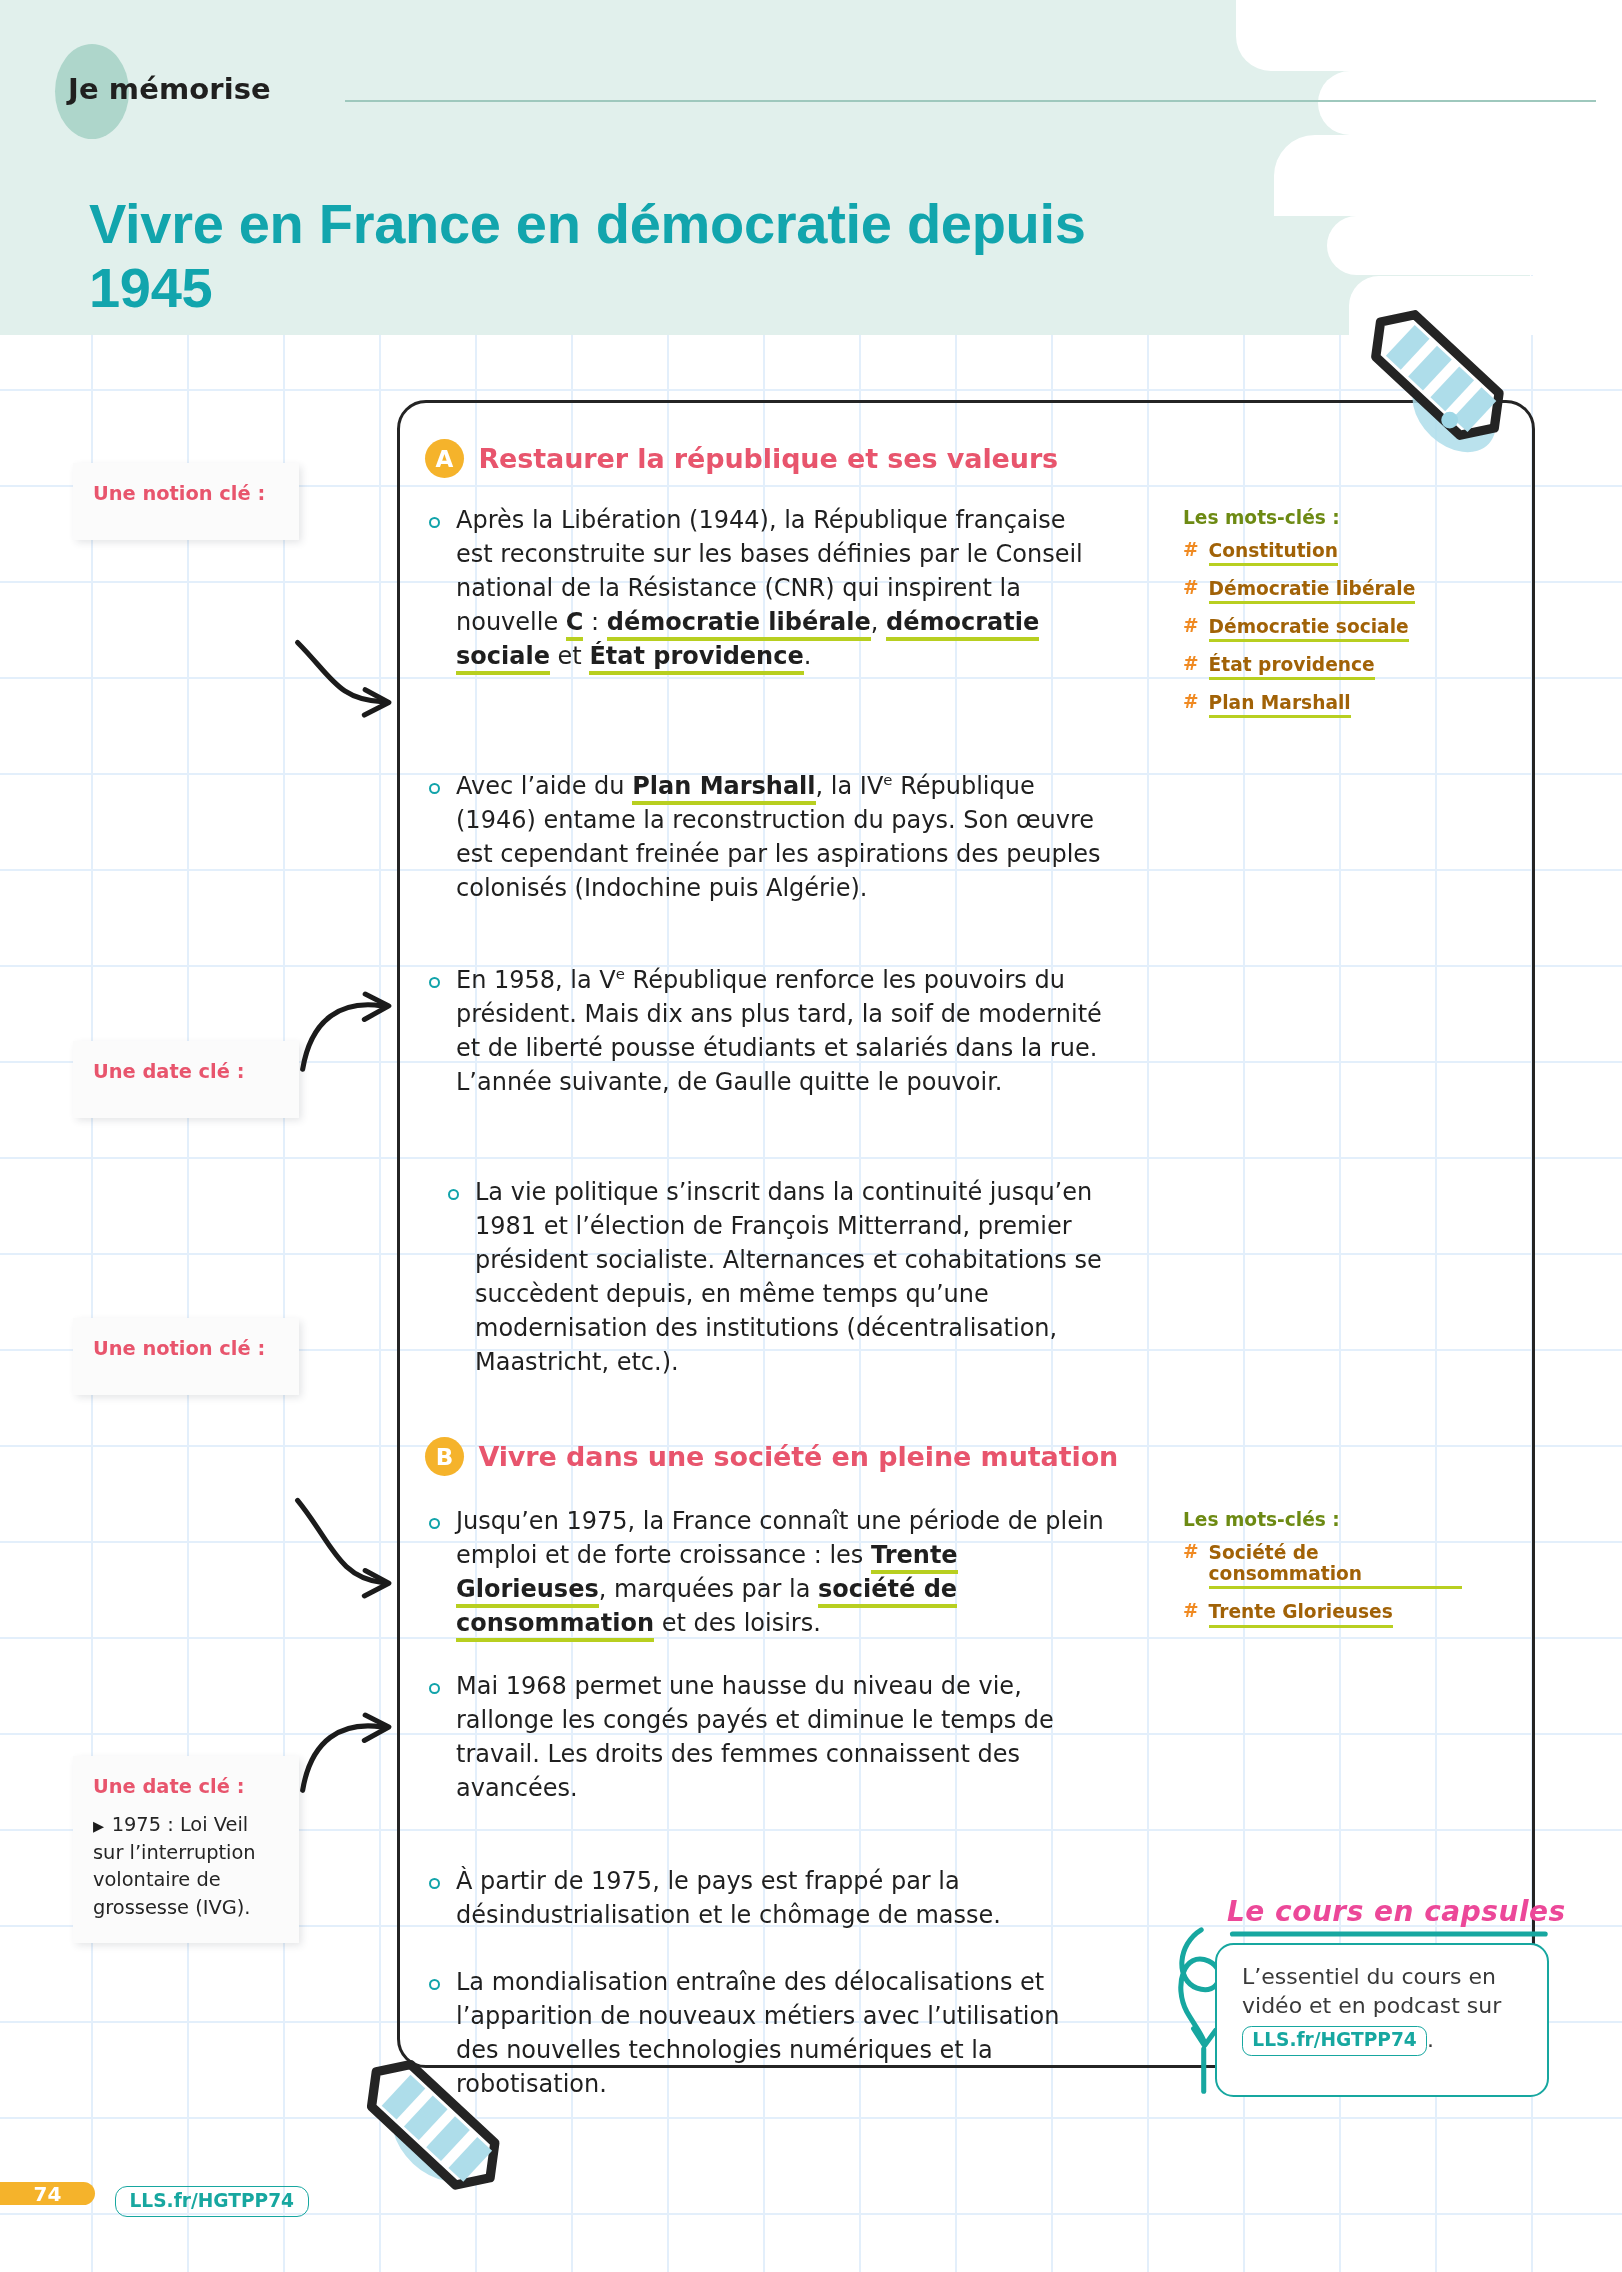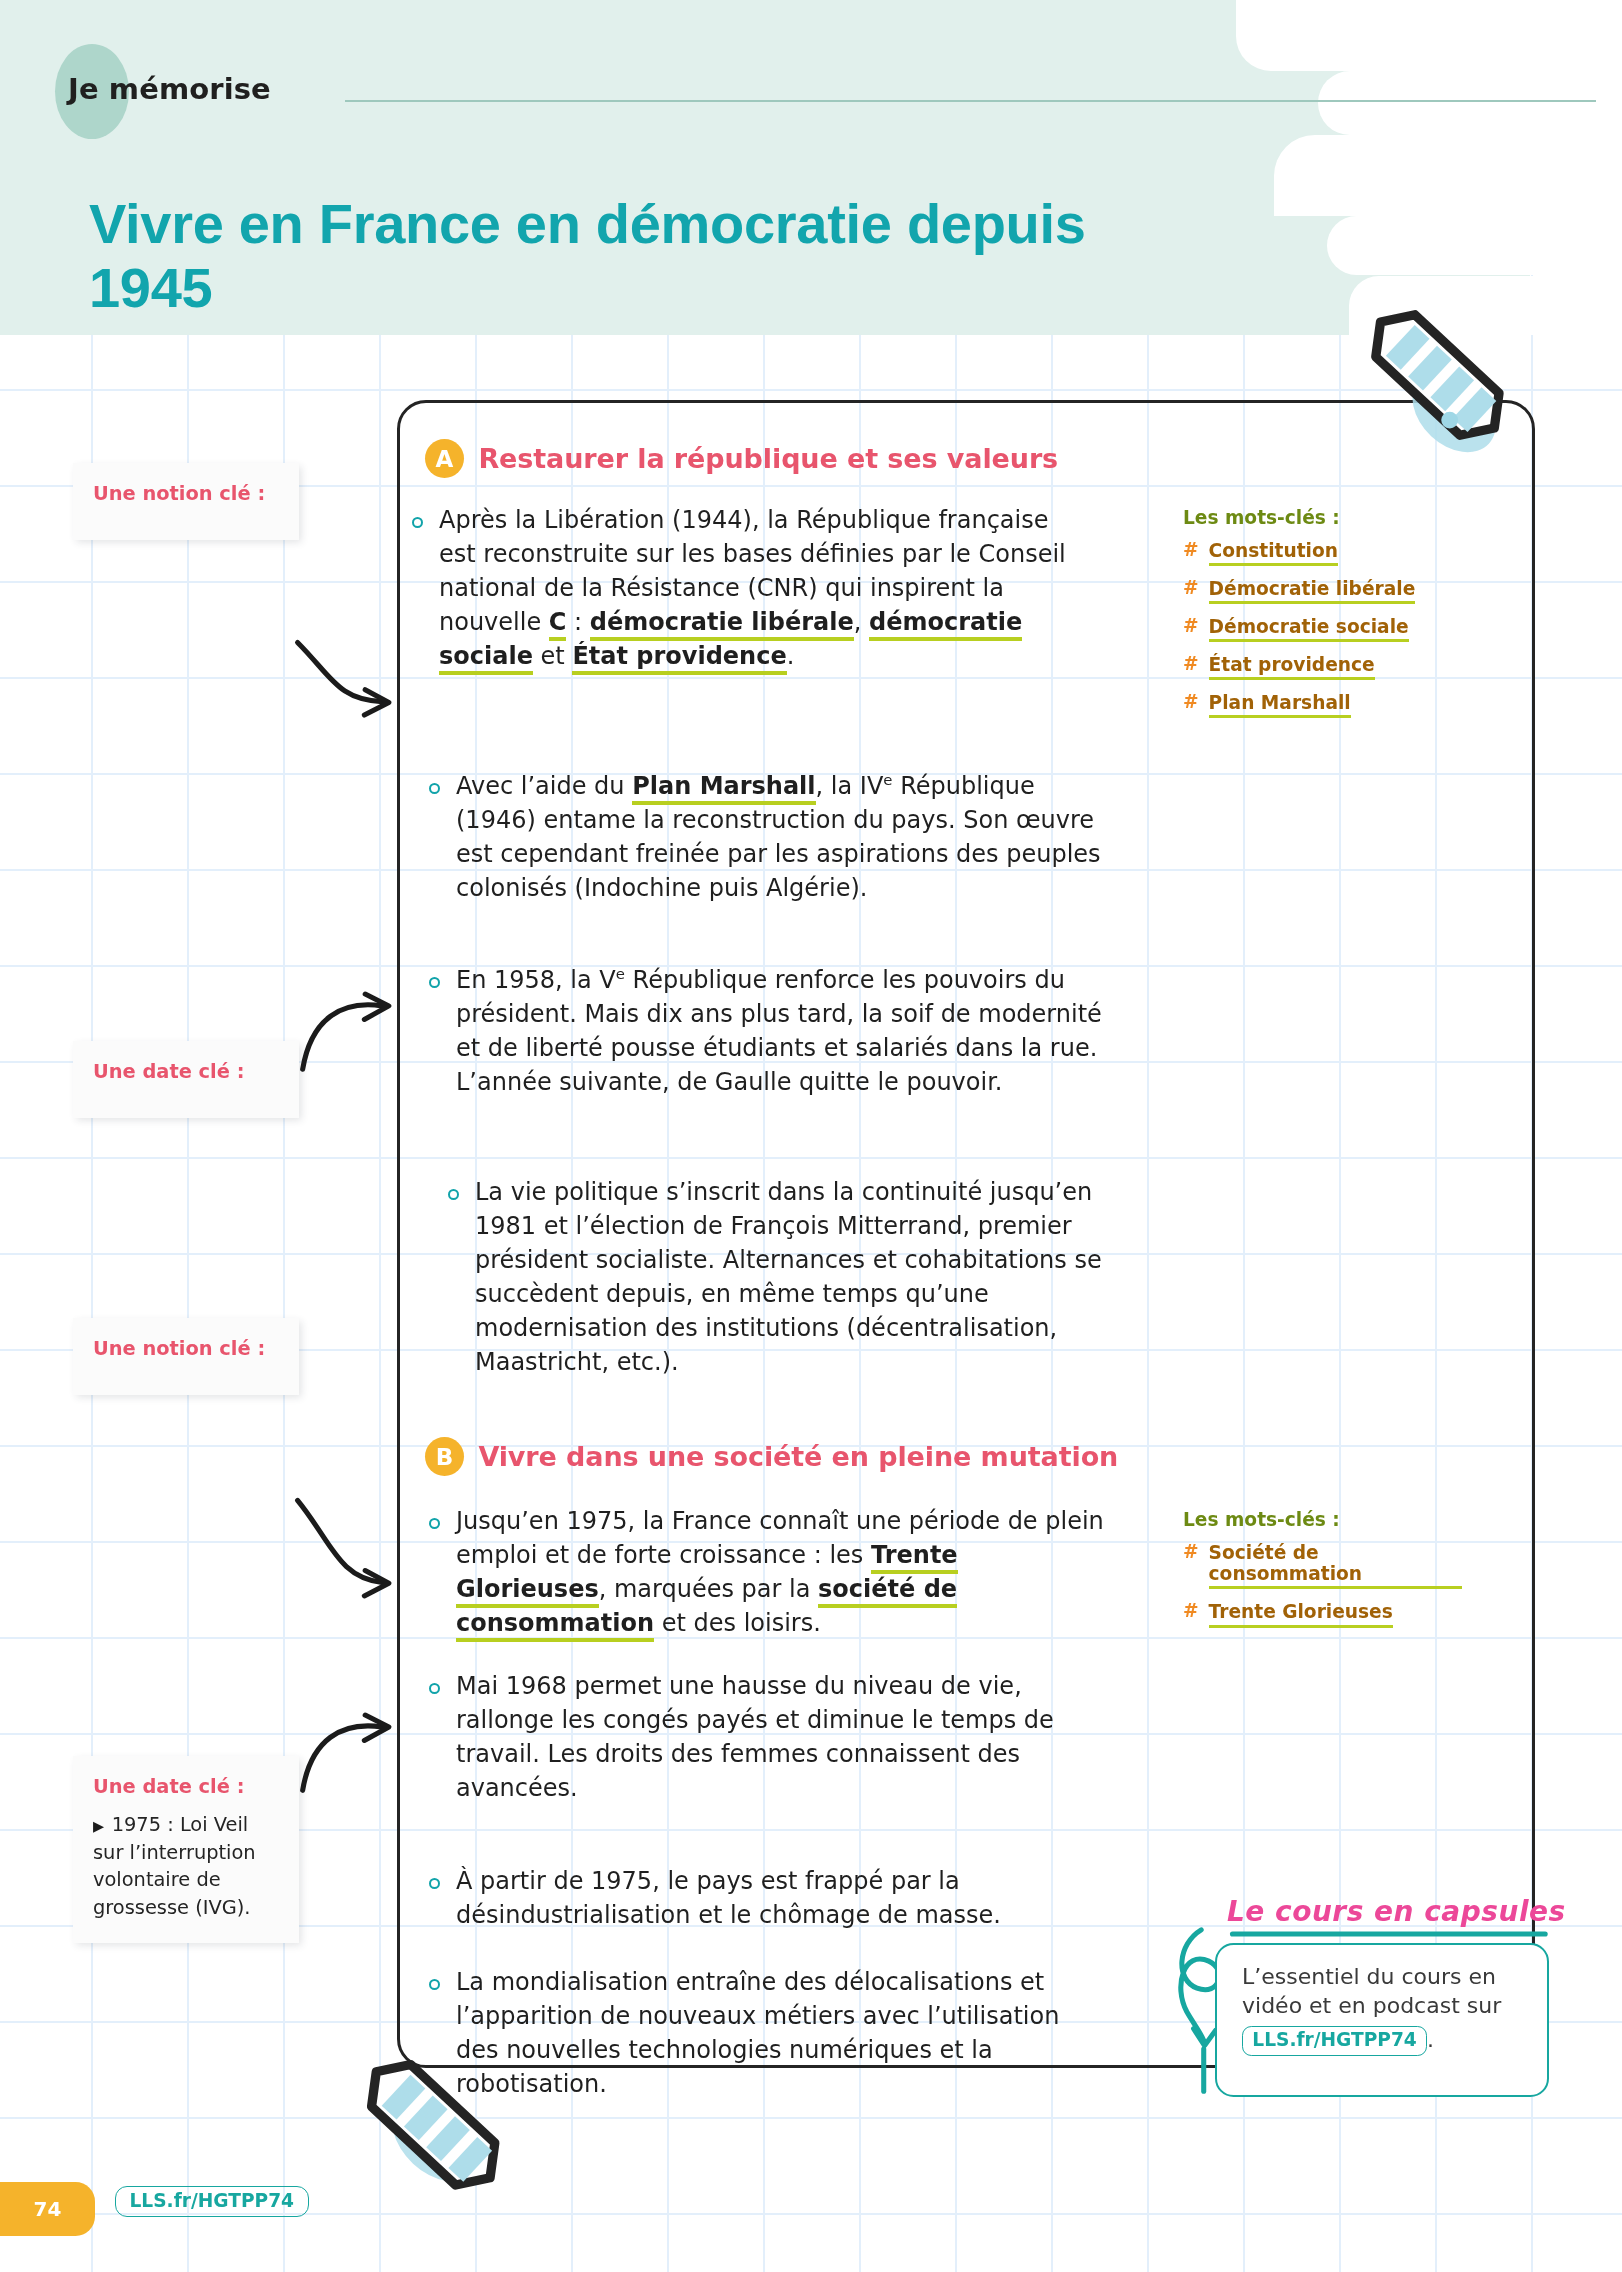--- a/index.html
+++ b/index.html
@@ -121,21 +121,21 @@
     font-family:"DejaVu Sans",sans-serif;
     font-size:22px;line-height:1.33;color:#3a3a3a;
   }
   #capsule-link{
     display:inline-block;border:1.7px solid #17a7a0;border-radius:9.3px;
     padding:1.7px 9.3px 2.5px 9.3px;color:#17a7a0;font-weight:bold;font-size:18.6px;
     font-family:"DejaVu Sans",sans-serif;margin-top:5px;
   }
   
   #pg-tab{
-    position:absolute;left:0;top:2182px;width:95px;height:54px;
+    position:absolute;left:0;top:2182px;width:95px;height:23px;
     background:#f5b32b;border-top-right-radius:19.4px;border-bottom-right-radius:19.4px;
     color:#ffffff;font-weight:bold;font-size:20px;
     display:flex;align-items:center;justify-content:center;
     font-family:"DejaVu Sans",sans-serif;
   }
   #footer-link{
     position:absolute;left:115px;top:2186px;
     border:1.7px solid #17a7a0;border-radius:12px;padding:3.4px 13.5px 4.2px 13.5px;
     color:#17a7a0;font-weight:bold;font-size:18.6px;
     font-family:"DejaVu Sans",sans-serif;
@@ -213,21 +213,21 @@
     <path d="M 1424 2424 L 1424 2474"></path>
     <path d="M 1458 2288 L 1828 2288"></path>
   </g>
 </svg>
 
 <div class="sec-head" style="left:425px;top:439px;">
   <div class="sec-badge">A</div>
   <div class="sec-title">Restaurer la république et ses valeurs</div>
 </div>
 
-<div class="bullet" style="left:412px;top:503px;">
+<div class="bullet" style="left:429px;top:503px;">
   <span class="bullet-dot"></span>
   <span class="bullet-txt">Après la Libération (1944), la République française est reconstruite sur les bases définies par le Conseil national de la Résistance (CNR) qui inspirent la nouvelle <span class="kw">C</span> : <span class="kw">démocratie libérale</span>, <span class="kw">démocratie sociale</span> et <span class="kw">État providence</span>.</span>
 </div>
 
 <div class="bullet" style="left:429px;top:769px;">
   <span class="bullet-dot"></span>
   <span class="bullet-txt">Avec l’aide du <span class="kw">Plan Marshall</span>, la IV<sup>e</sup> République (1946) entame la reconstruction du pays. Son œuvre est cependant freinée par les aspirations des peuples colonisés (Indochine puis Algérie).</span>
 </div>
 
 <div class="bullet" style="left:429px;top:963px;">

